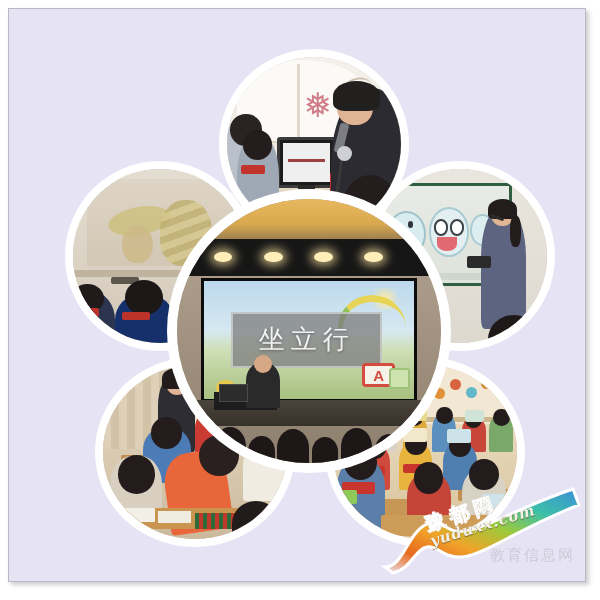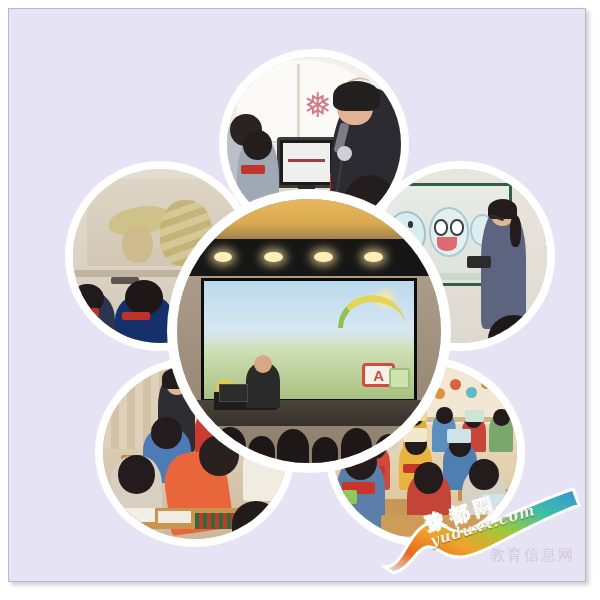--- a/index.html
+++ b/index.html
@@ -513,20 +513,23 @@
             <div class="ct-light" style="left:33%;"></div>
             <div class="ct-light" style="left:52%;"></div>
             <div class="ct-light" style="left:71%;"></div>
 
             <div class="ct-screenf">
               <div class="ct-screen">
                 <div class="ct-sun"></div>
                 <div class="ct-rainbow"></div>
                 <div class="ct-flower"></div>
                 <div class="ct-truck"></div>
+                <div class="ct-plate">
+                  <div class="ct-title">坐立行</div>
+                </div>
                 <div class="ct-cube">A</div>
                 <div class="ct-cube2"></div>
               </div>
             </div>
 
             <div class="ct-stage"></div>
             <div class="ct-table"></div>
             <div class="ct-pres"></div>
             <div class="ct-pres-h"></div>
             <div class="ct-laptop"></div>

